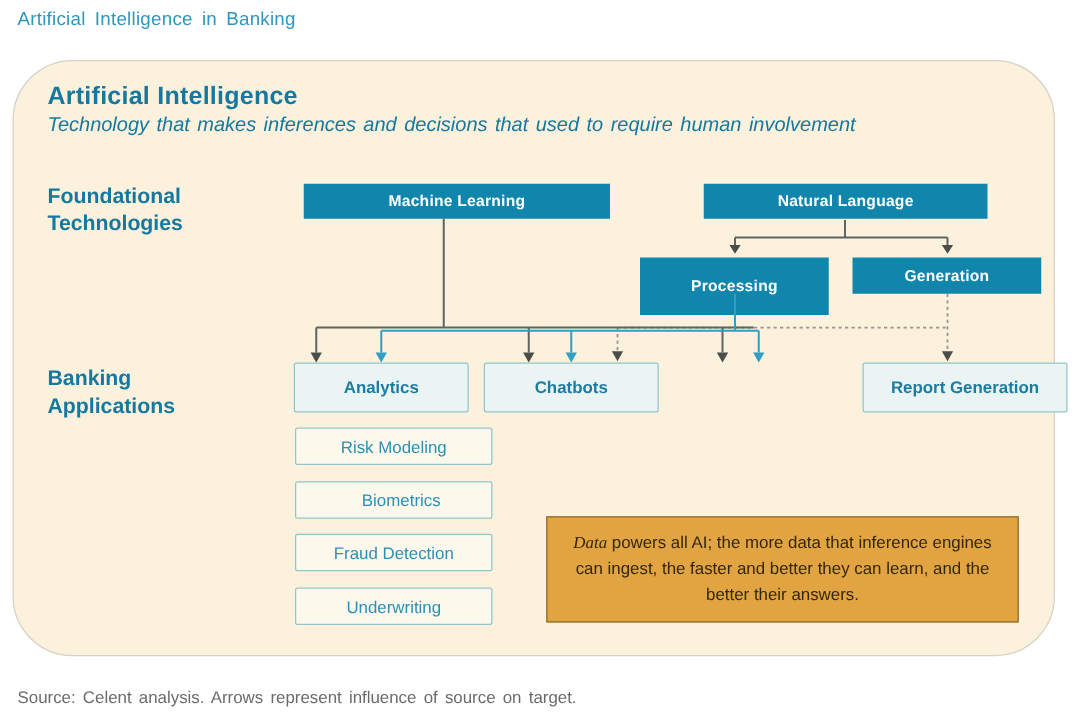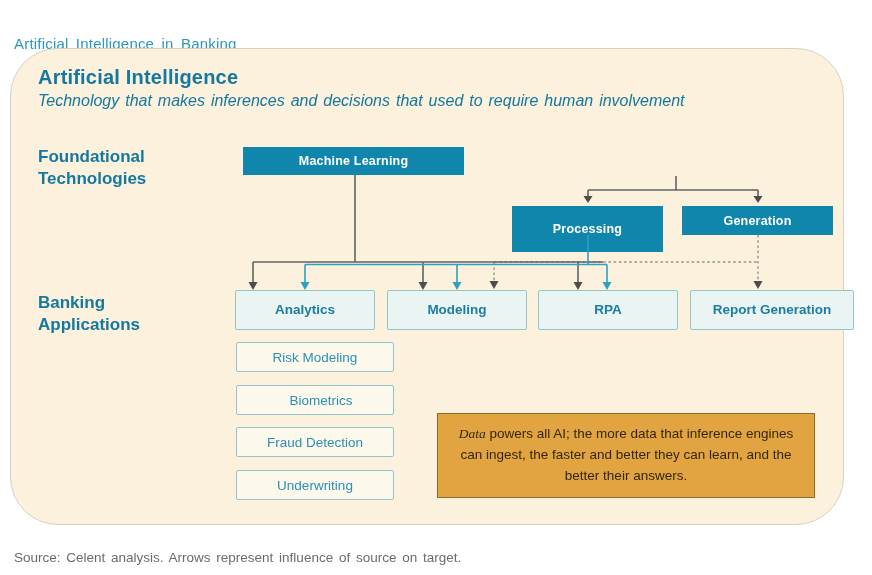--- a/index.html
+++ b/index.html
@@ -25,21 +25,21 @@
   }
   html,body{margin:0;padding:0;background:#ffffff;}
   .screen{
     position:relative;width:872px;height:575px;overflow:hidden;
     background:#ffffff;
     font-family:"Liberation Sans", sans-serif;
   }
   .page-title{
     position:absolute;left:14px;top:7px;
     font-size:15px;color:var(--page-title-text);
-    word-spacing:3px;letter-spacing:0.2px;margin-top:28px;
+    word-spacing:3px;letter-spacing:0.2px;
   }
   .panel{
     position:absolute;left:10px;top:48px;width:834px;height:477px;
     background:var(--panel-bg);
     border:1.5px solid var(--panel-border);
     border-radius:48px;
     box-sizing:border-box;
   }
   .panel-heading{
     position:absolute;left:38px;top:66px;
@@ -119,27 +119,27 @@
   <div class="panel"></div>
 
   <div class="panel-heading">Artificial Intelligence</div>
   <div class="panel-subheading">Technology that makes inferences and decisions that used to require human involvement</div>
 
   <div class="row-label foundational">Foundational
 Technologies</div>
   <div class="row-label banking">Banking
 Applications</div>
 
-  <div class="solid-box" style="left:243px;top:147px;width:221px;height:28px;">Machine Learning</div>
+  <div class="solid-box" style="left:243px;top:147px;width:245px;height:28px;">Machine Learning</div>
+  <div class="solid-box" style="left:563px;top:147px;width:227px;height:28px;">Natural Language</div>
   <div class="solid-box" style="left:512px;top:206px;width:151px;height:46px;">Processing</div>
   <div class="solid-box" style="left:682px;top:206px;width:151px;height:29px;">Generation</div>
 
   <div class="app-box" style="left:235px;width:140px;">Analytics</div>
-  <div class="app-box" style="left:387px;width:140px;">Modeling</div>
-  <div class="app-box" style="left:538px;width:140px;">RPA</div>
+  <div class="app-box" style="left:387px;width:140px;">Chatbots</div>
   <div class="app-box" style="left:690px;width:164px;">Report Generation</div>
 
   <div class="sub-box" style="top:342px;">Risk Modeling</div>
   <div class="sub-box" style="top:385px;padding-left:12px;">Biometrics</div>
   <div class="sub-box" style="top:470px;">Underwriting</div>
   <div class="sub-box" style="top:427px;">Fraud Detection</div>
 
   <div class="callout">
     <div><span class="lead">Data</span><span> powers all AI; the more data that inference engines can ingest, the faster and better they can learn, and the better their answers.</span></div>
   </div>

